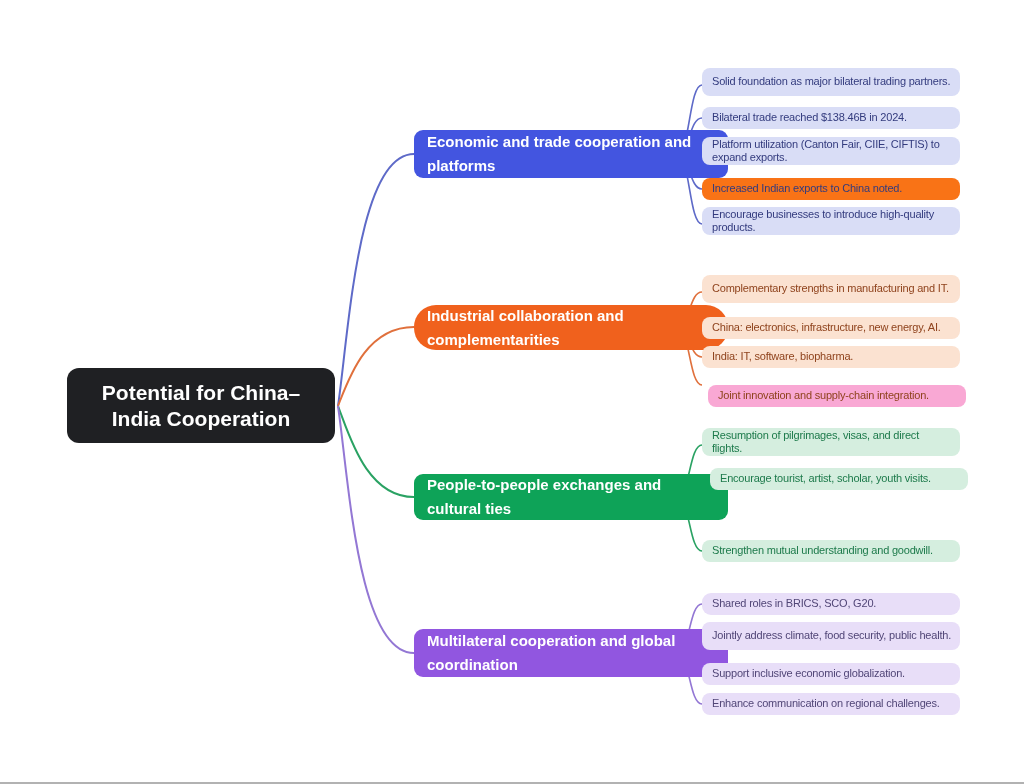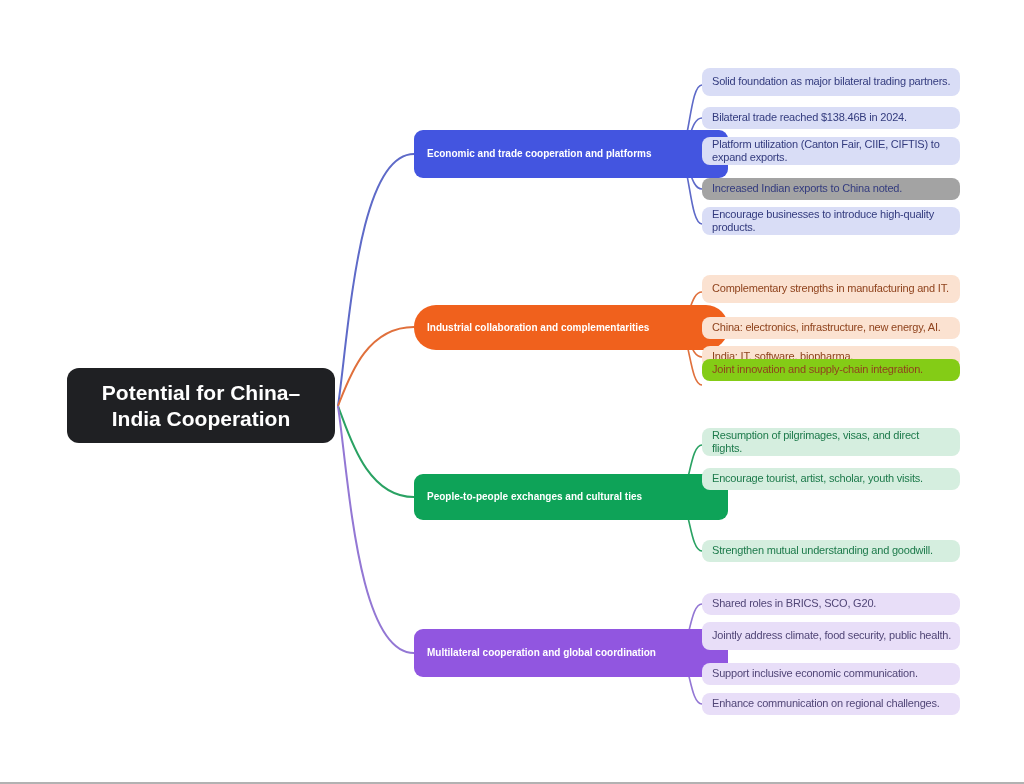--- a/index.html
+++ b/index.html
@@ -11,21 +11,21 @@
   .links path{fill:none;}
   .links .trunk{stroke-width:2;}
   .links .twig{stroke-width:1.6;}
   .node{position:absolute;box-sizing:border-box;display:flex;align-items:center;}
   .root{
     left:67px;top:368px;width:268px;height:75px;border-radius:12px;
     justify-content:center;text-align:center;font-weight:bold;font-size:21px;line-height:26px;
     padding:0 24px;
   }
   .branch{
-    left:414px;width:314px;border-radius:9px;font-weight:bold;font-size:10px;line-height:24px;
+    left:414px;width:314px;border-radius:9px;font-weight:bold;font-size:15px;line-height:24px;
     padding:0 13px;
   }
   .b0{top:130px;height:48px;}
   .b1{top:305px;height:45px;}
   .b2{top:474px;height:46px;}
   .b3{top:629px;height:48px;}
   .leaf{
     left:702px;width:258px;border-radius:8px;font-size:11px;line-height:13.5px;
     padding:0 8px 0 10px;letter-spacing:-0.2px;
   }
@@ -86,57 +86,57 @@
 
   <div class="node leaf two" style="top: 68px; background-color: rgb(217, 221, 246); color: rgb(51, 59, 126);">
     <span>Solid foundation as major bilateral trading partners.</span>
     </div>
   <div class="node leaf one" style="top: 107px; background-color: rgb(217, 221, 246); color: rgb(51, 59, 126);">
     <span>Bilateral trade reached $138.46B in 2024.</span>
     </div>
   <div class="node leaf two" style="top: 137px; background-color: rgb(217, 221, 246); color: rgb(51, 59, 126);">
     <span>Platform utilization (Canton Fair, CIIE, CIFTIS) to expand exports.</span>
     </div>
-  <div class="node leaf one" style="top: 178px; background-color: #a3a3a3; color: rgb(51, 59, 126);">
+  <div class="node leaf one" style="top: 178px; background-color: #f97316; color: rgb(51, 59, 126);">
     <span>Increased Indian exports to China noted.</span>
     </div>
   <div class="node leaf two" style="top: 207px; background-color: rgb(217, 221, 246); color: rgb(51, 59, 126);">
     <span>Encourage businesses to introduce high-quality products.</span>
     </div>
 
   <div class="node leaf two" style="top: 275px; background-color: rgb(251, 226, 209); color: rgb(143, 67, 29);">
     <span>Complementary strengths in manufacturing and IT.</span>
     </div>
   <div class="node leaf one" style="top: 317px; background-color: rgb(251, 226, 209); color: rgb(143, 67, 29);">
     <span>China: electronics, infrastructure, new energy, AI.</span>
     </div>
   <div class="node leaf one" style="top: 346px; background-color: rgb(251, 226, 209); color: rgb(143, 67, 29);">
     <span>India: IT, software, biopharma.</span>
     </div>
-  <div class="node leaf one" style="top: 359px; background-color: #84cc16; color: rgb(143, 67, 29);">
+  <div class="node leaf one" style="top: 385px; background-color: #f9a8d4; color: rgb(143, 67, 29); margin-left: 6px;">
     <span>Joint innovation and supply-chain integration.</span>
     </div>
 
   <div class="node leaf two" style="top: 428px; background-color: rgb(213, 238, 223); color: rgb(29, 122, 75);">
     <span>Resumption of pilgrimages, visas, and direct flights.</span>
     </div>
-  <div class="node leaf one" style="top: 468px; background-color: rgb(213, 238, 223); color: rgb(29, 122, 75);">
+  <div class="node leaf one" style="top: 468px; background-color: rgb(213, 238, 223); color: rgb(29, 122, 75); margin-left: 8px;">
     <span>Encourage tourist, artist, scholar, youth visits.</span>
     </div>
   <div class="node leaf one" style="top: 540px; background-color: rgb(213, 238, 223); color: rgb(29, 122, 75);">
     <span>Strengthen mutual understanding and goodwill.</span>
     </div>
 
   <div class="node leaf one" style="top: 593px; background-color: rgb(232, 222, 248); color: rgb(81, 70, 119); border-radius: 9px;">
     <span>Shared roles in BRICS, SCO, G20.</span>
     </div>
   <div class="node leaf two" style="top: 622px; background-color: rgb(232, 222, 248); color: rgb(81, 70, 119);">
     <span>Jointly address climate, food security, public health.</span>
     </div>
   <div class="node leaf one" style="top: 663px; background-color: rgb(232, 222, 248); color: rgb(81, 70, 119);">
-    <span>Support inclusive economic communication.</span>
+    <span>Support inclusive economic globalization.</span>
     </div>
   <div class="node leaf one" style="top: 693px; background-color: rgb(232, 222, 248); color: rgb(81, 70, 119);">
     <span>Enhance communication on regional challenges.</span>
     </div>
 
   <div class="bottom-line"></div>
 </div>
 
 </body></html>

